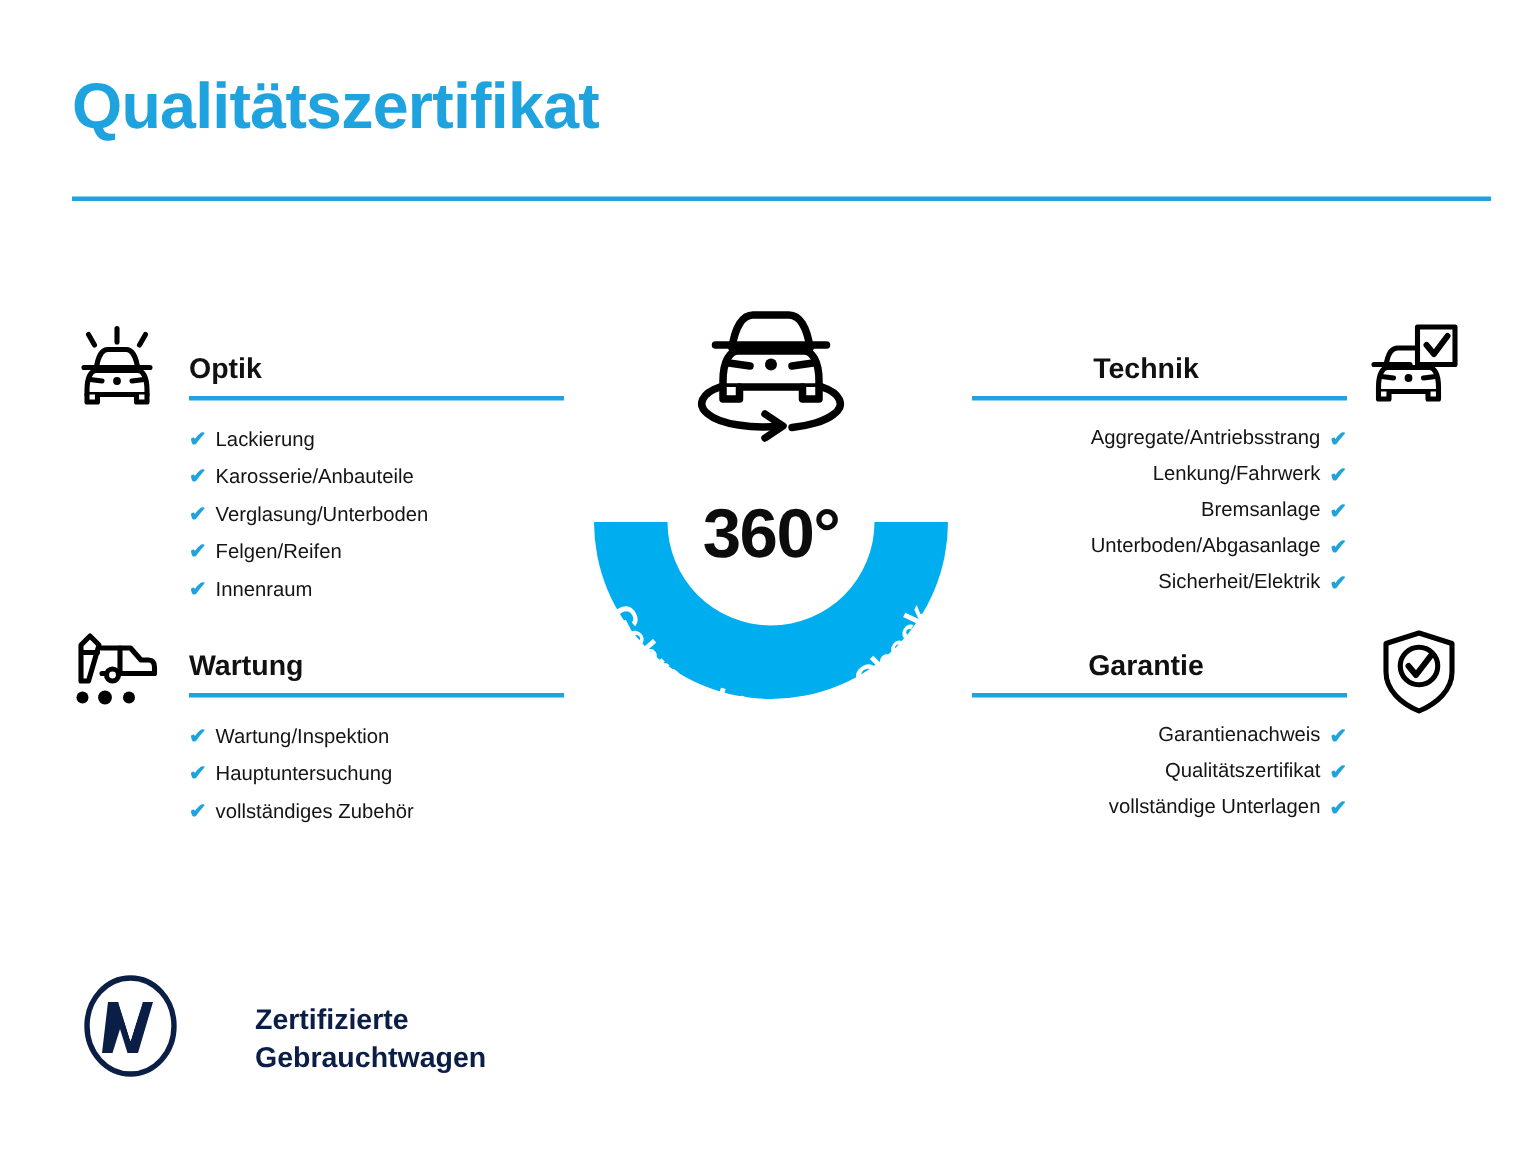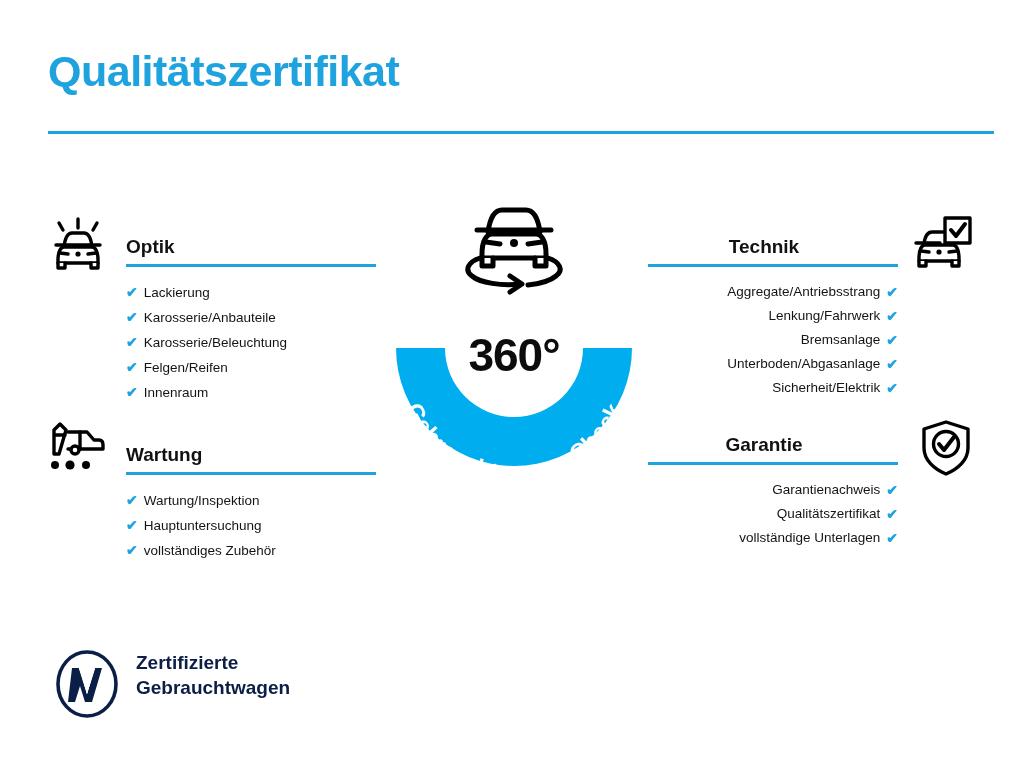--- a/index.html
+++ b/index.html
@@ -38,21 +38,21 @@
   }
 
   
   .quad {
     position: absolute;
     width: 268px;
   }
   .quad-left  { left: 126px; }
   .quad-right { left: 630px; }
   .q-optik    { top: 236px; }
-  .q-wartung  { top: 434px; margin-top: 10px; }
+  .q-wartung  { top: 434px; }
   .q-technik  { top: 236px; }
   .q-garantie { top: 434px; }
 
   .quad-head {
     font-size: 19px;
     font-weight: bold;
     color: #111111;
     line-height: 1.15;
     white-space: nowrap;
   }
@@ -137,21 +137,22 @@
     color: #0c0c0c;
     letter-spacing: -1px;
   }
 
   
   #footer-logo {
     position: absolute;
     left: 56px;
     top: 650px;
     display: flex;
-    align-items: flex-start;
+    align-items: flex-end;
+    gap: 34px;
   }
   #vw-mark { width: 62px; height: 68px; }
   #footer-text {
     margin-left: 18px;
     font-size: 19px;
     font-weight: bold;
     line-height: 25px;
     color: #0A1E46;
     white-space: nowrap;
   }
@@ -184,21 +185,21 @@
     <li>
         <span class="chk">✔</span>
         <span>Lackierung</span>
       </li>
     <li>
         <span class="chk">✔</span>
         <span>Karosserie/Anbauteile</span>
       </li>
     <li>
         <span class="chk">✔</span>
-        <span>Karosserie/Beleuchtung</span>
+        <span>Verglasung/Unterboden</span>
       </li>
     <li>
         <span class="chk">✔</span>
         <span>Felgen/Reifen</span>
       </li>
     <li>
         <span class="chk">✔</span>
         <span>Innenraum</span>
       </li>
   </ul>

